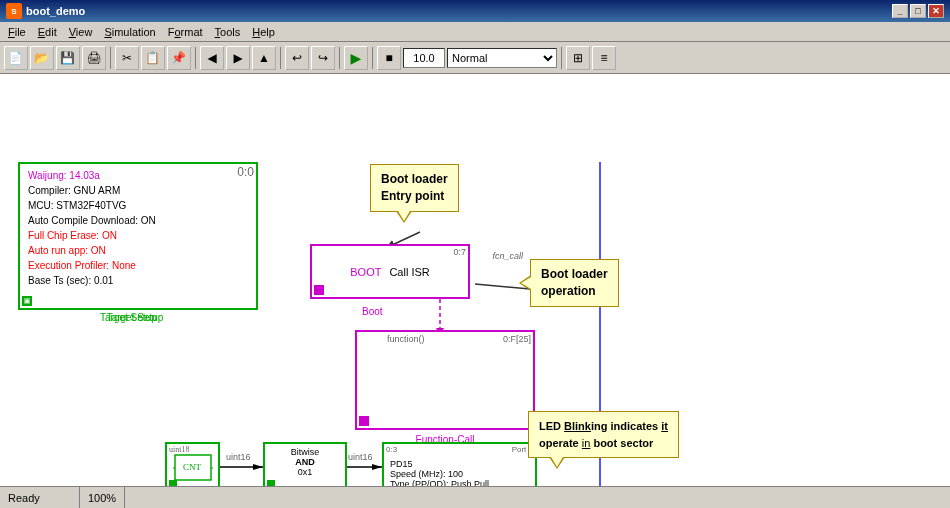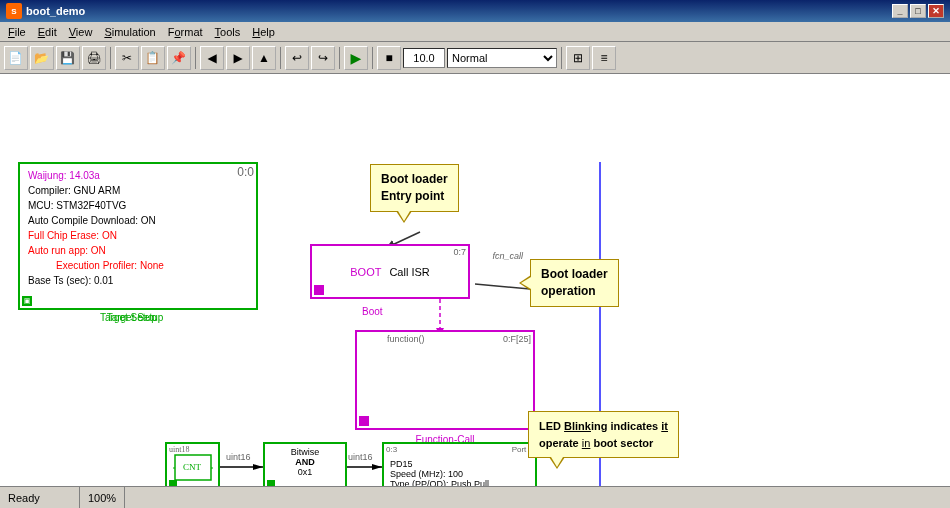--- a/index.html
+++ b/index.html
@@ -232,21 +232,21 @@
 
     <div class="block-target-setup">
       <div style="position:absolute;right:2px;top:1px;font-size:12px;color:#666;">0:0</div>
       <div class="block-content">
         <div style="color:#cc00cc;font-size:10px;">Waijung: 14.03a</div>
         <div style="font-size:10px;">Compiler: GNU ARM</div>
         <div style="font-size:10px;">MCU: STM32F40TVG</div>
         <div style="font-size:10px;">Auto Compile Download: ON</div>
         <div style="color:red;font-size:10px;">Full Chip Erase: ON</div>
         <div style="color:red;font-size:10px;">Auto run app: ON</div>
-        <div style="color:red;font-size:10px;margin-left:28px;">Execution Profiler: None</div>
+        <div style="color:red;font-size:10px;">Execution Profiler: None</div>
         <div style="font-size:10px;">Base Ts (sec): 0.01</div>
       </div>
       <div class="block-corner">▣</div>
     </div>
     <div style="position:absolute;left:100px;top:238px;color:#00aa00;font-size:10px;text-align:center;">Target Setup</div>
 
     <div class="block-boot">
       <div style="position:absolute;right:2px;top:1px;font-size:9px;color:#666;">0:7</div>
       <div class="boot-inner">
         <span style="color:#cc00cc;font-size:11px;">BOOT</span>

